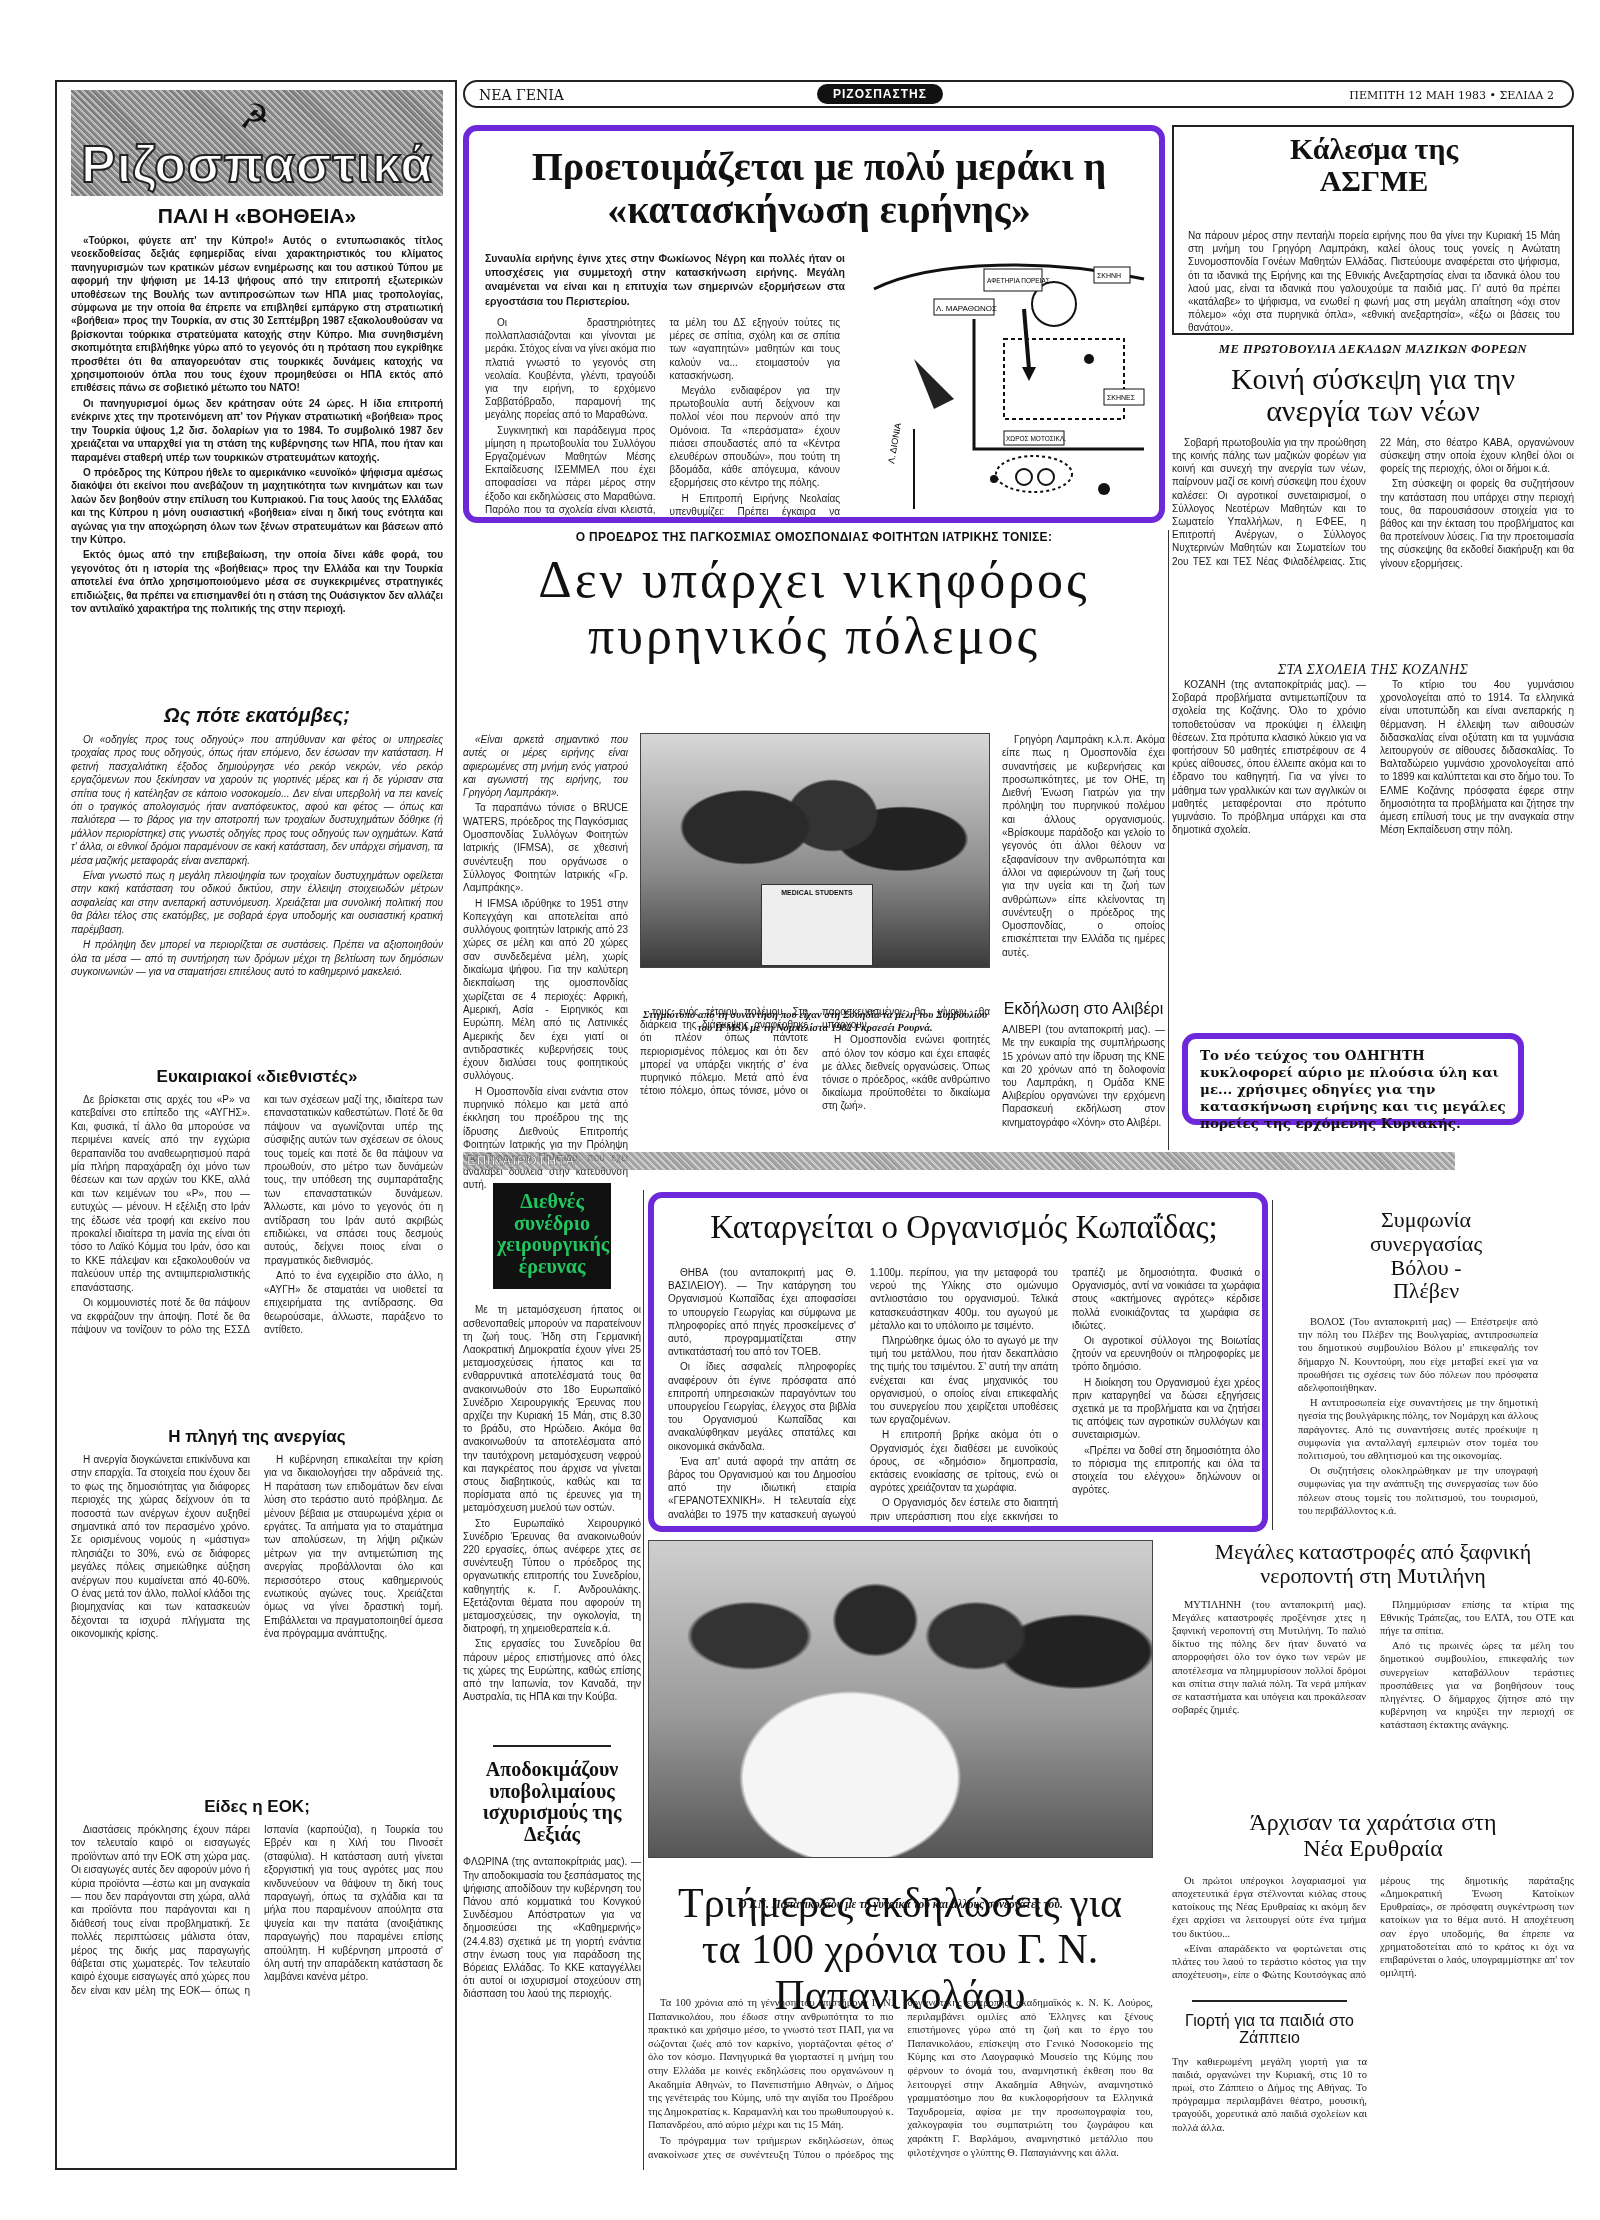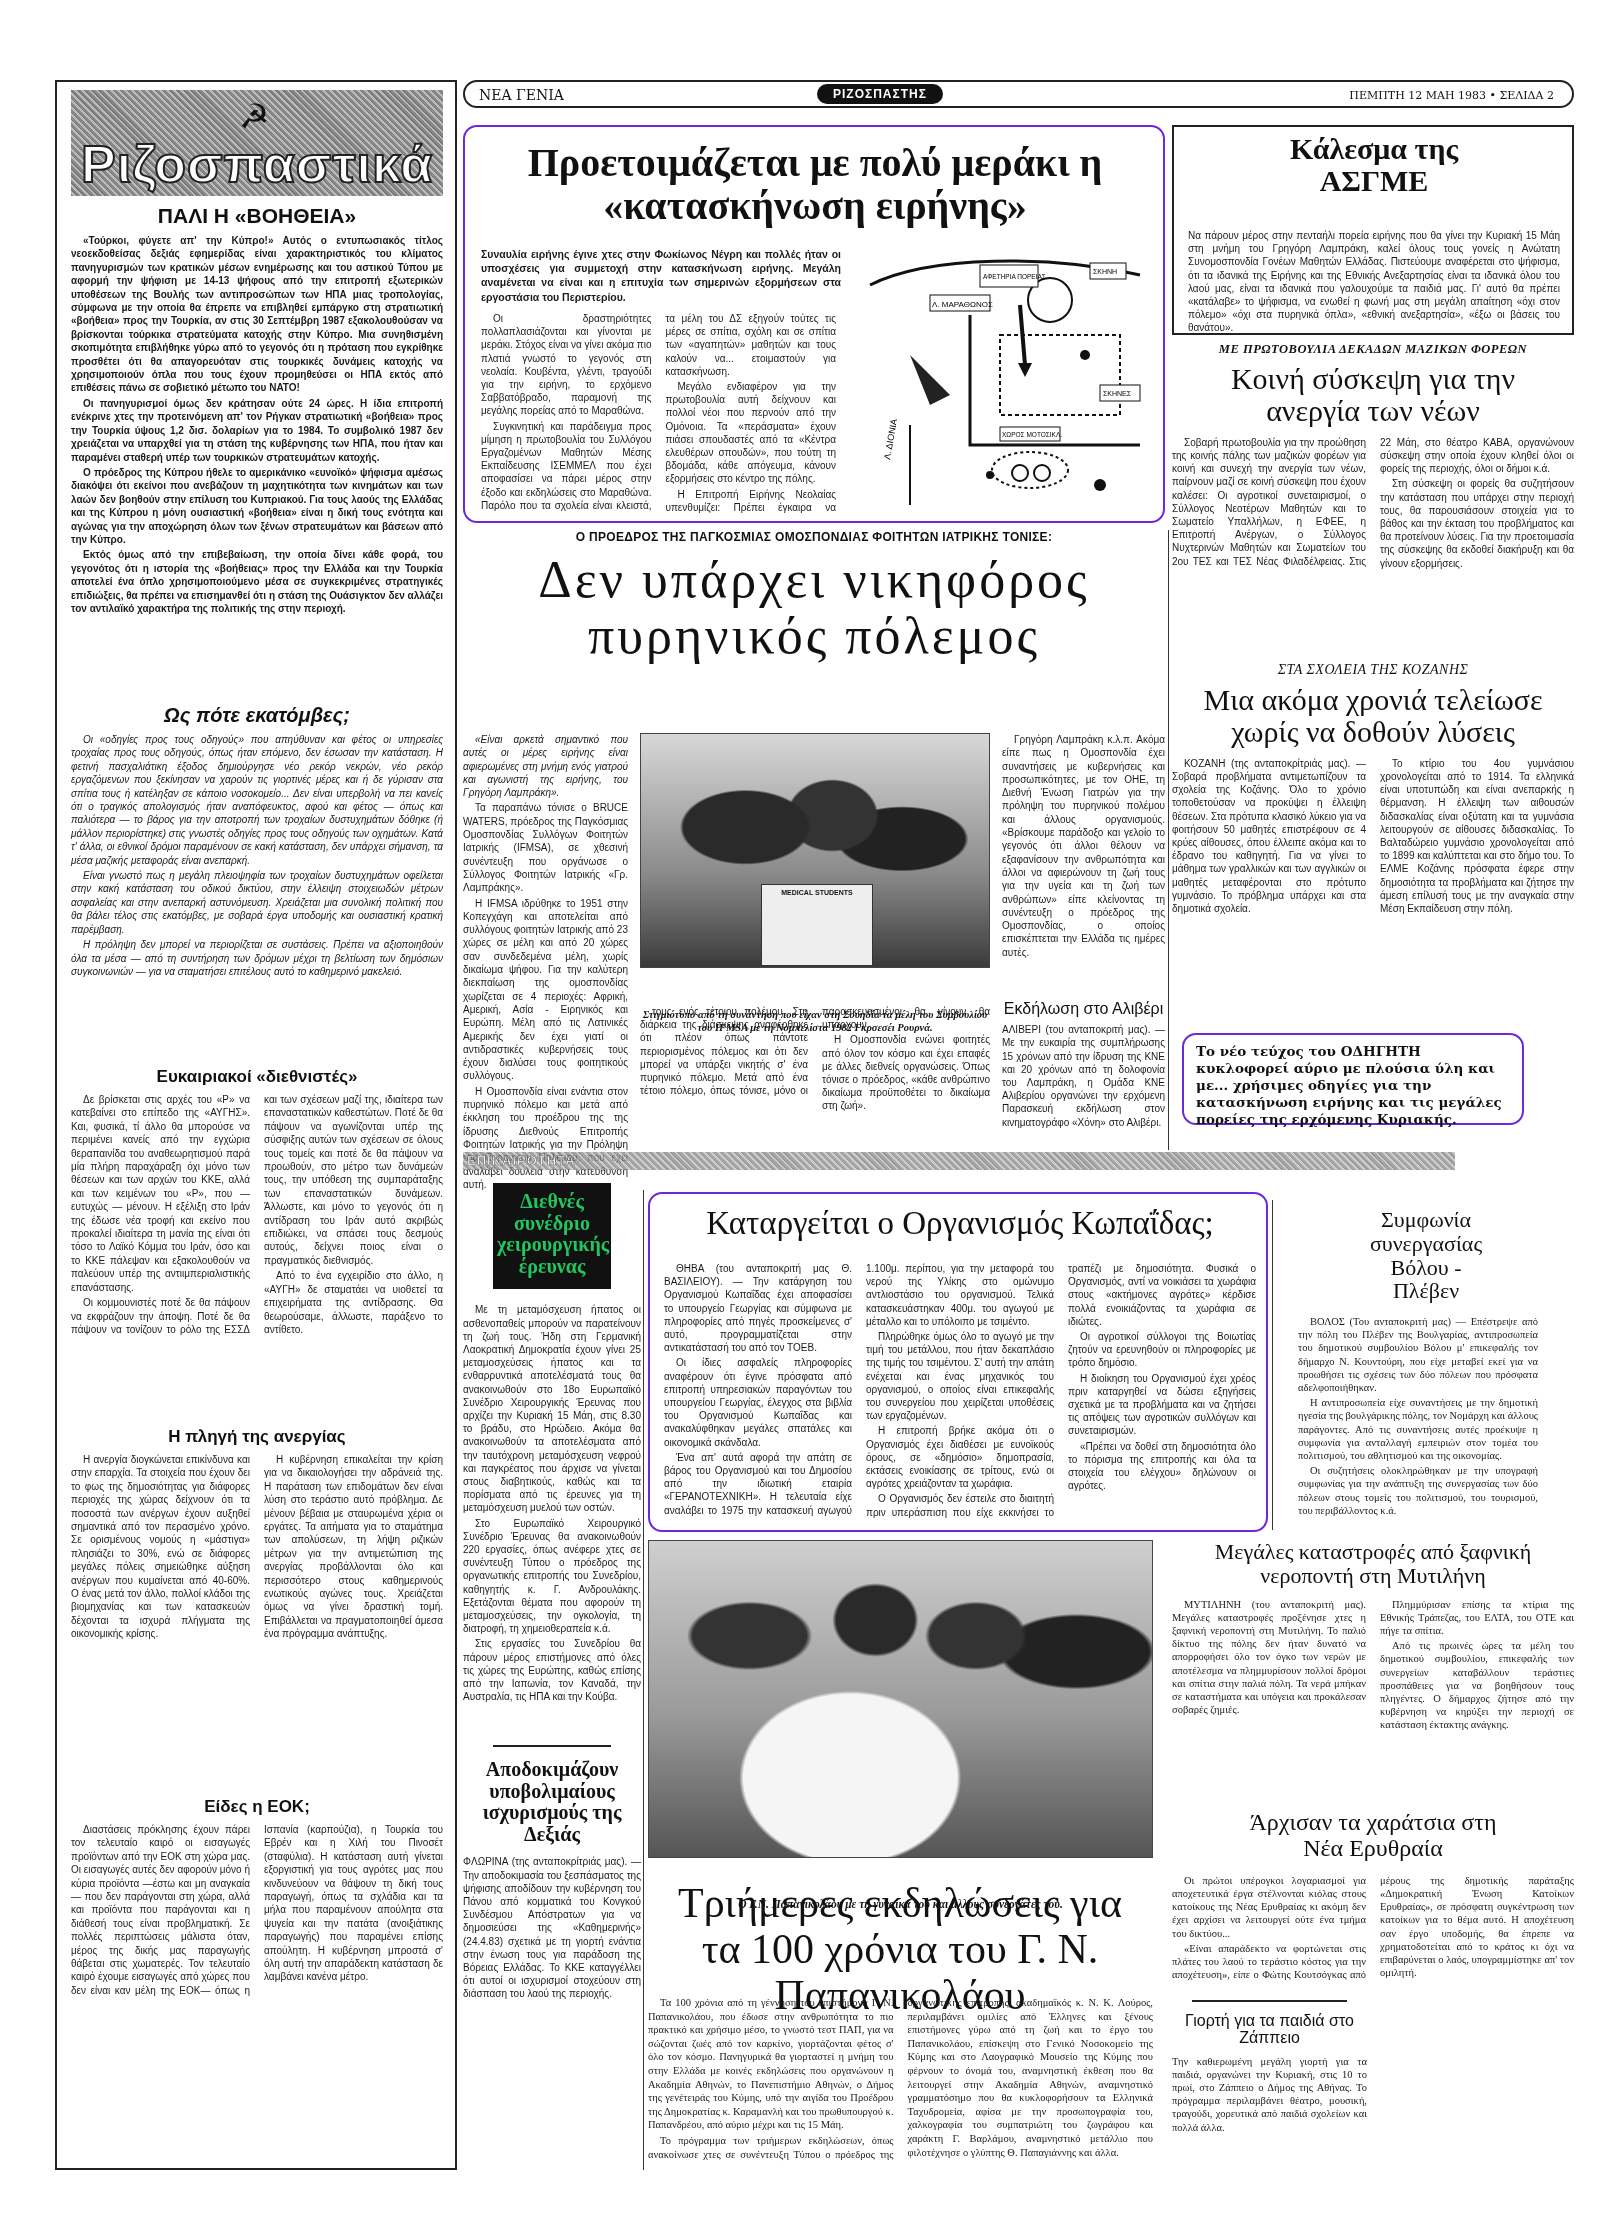--- a/index.html
+++ b/index.html
@@ -6,21 +6,21 @@
   body { width:1600px; height:2220px; position:relative; overflow:hidden; color:#111;
          font-family:"DejaVu Sans", sans-serif; }
   .abs { position:absolute; }
   .serif { font-family:"DejaVu Serif", "Liberation Serif", serif; }
   .sans { font-family:"Liberation Sans", "DejaVu Sans", sans-serif; }
   .body-txt { font-family:"Liberation Sans", sans-serif; font-size:10.5px; line-height:14.2px; text-align:justify; color:#1a1a1a; }
   .body-txt p { margin:0 0 2px 0; text-indent:12px; }
   .cols2 { column-count:2; column-gap:14px; }
   .cols3 { column-count:3; column-gap:14px; }
   .box { border:2px solid #222; box-sizing:border-box; }
-  .rbox { border:2px solid #6d28d9; border-radius:14px; box-sizing:border-box; }
+  .rbox { border:6px solid #6d28d9; border-radius:14px; box-sizing:border-box; }
   .h-big { font-family:"Liberation Serif", serif; font-weight:bold; text-align:center; line-height:1.08; }
   .h-light { font-family:"Liberation Serif", serif; font-weight:normal; text-align:center; line-height:1.08; }
   .kicker { font-family:"Liberation Serif", serif; font-style:italic; text-align:center; font-size:14px; letter-spacing:0.5px; }
   .photo { background:
       radial-gradient(ellipse at 30% 40%, #2a2a2a 0 18%, transparent 19%),
       radial-gradient(ellipse at 55% 35%, #333 0 16%, transparent 17%),
       radial-gradient(ellipse at 75% 45%, #222 0 17%, transparent 18%),
       linear-gradient(180deg, #d8d8d8, #8a8a8a 60%, #3a3a3a);
       border:1px solid #444; box-sizing:border-box; }
   .caption { font-family:"Liberation Serif", serif; font-style:italic; font-weight:bold; font-size:11.5px; text-align:center;margin-top:36px; }
@@ -135,21 +135,20 @@
   <div class="kicker" style="font-size:12.5px; font-weight:bold;">ΜΕ ΠΡΩΤΟΒΟΥΛΙΑ ΔΕΚΑΔΩΝ ΜΑΖΙΚΩΝ ΦΟΡΕΩΝ</div>
   <div class="h-big" style="font-size:30px; font-weight:normal; margin:6px 40px 8px;">Κοινή σύσκεψη για την ανεργία των νέων</div>
   <div class="body-txt cols2" style="font-size:10px; line-height:13.2px;">
     <p>Σοβαρή πρωτοβουλία για την προώθηση της κοινής πάλης των μαζικών φορέων για κοινή και συνεχή την ανεργία των νέων, παίρνουν μαζί σε κοινή σύσκεψη που έχουν καλέσει: Οι αγροτικοί συνεταιρισμοί, ο Σύλλογος Νεοτέρων Μαθητών και το Σωματείο Υπαλλήλων, η ΕΦΕΕ, η Επιτροπή Ανέργων, ο Σύλλογος Νυχτερινών Μαθητών και Σωματείων του 2ου ΤΕΣ και ΤΕΣ Νέας Φιλαδέλφειας. Στις 22 Μάη, στο θέατρο ΚΑΒΑ, οργανώνουν σύσκεψη στην οποία έχουν κληθεί όλοι οι φορείς της περιοχής, όλοι οι δήμοι κ.ά.</p>
     <p>Στη σύσκεψη οι φορείς θα συζητήσουν την κατάσταση που υπάρχει στην περιοχή τους, θα παρουσιάσουν στοιχεία για το βάθος και την έκταση του προβλήματος και θα προτείνουν λύσεις. Για την προετοιμασία της σύσκεψης θα εκδοθεί διακήρυξη και θα γίνουν εξορμήσεις.</p>
   </div>
 </div>
 
 <div class="abs" style="left:1172px; top:662px; width:402px;">
   <div class="kicker">ΣΤΑ ΣΧΟΛΕΙΑ ΤΗΣ ΚΟΖΑΝΗΣ</div>
-  <div class="h-light" style="font-size:30px; margin:6px 10px 8px;">Μια ακόμα χρονιά τελείωσε χωρίς να δοθούν λύσεις</div>
   <div class="body-txt cols2" style="font-size:10px; line-height:13.2px;">
     <p>ΚΟΖΑΝΗ (της ανταποκρίτριάς μας). — Σοβαρά προβλήματα αντιμετωπίζουν τα σχολεία της Κοζάνης. Όλο το χρόνιο τοποθετούσαν να προκύψει η έλλειψη θέσεων. Στα πρότυπα κλασικό λύκειο για να φοιτήσουν 50 μαθητές επιστρέφουν σε 4 κρύες αίθουσες, όπου έλλειπε ακόμα και το έδρανο του καθηγητή. Για να γίνει το μάθημα των γραλλικών και των αγγλικών οι μαθητές μεταφέρονται στο πρότυπο γυμνάσιο. Το πρόβλημα υπάρχει και στα δημοτικά σχολεία.</p>
     <p>Το κτίριο του 4ου γυμνάσιου χρονολογείται από το 1914. Τα ελληνικά είναι υποτυπώδη και είναι ανεπαρκής η θέρμανση. Η έλλειψη των αιθουσών διδασκαλίας είναι οξύτατη και τα γυμνάσια λειτουργούν σε αίθουσες διδασκαλίας. Το Βαλταδώρειο γυμνάσιο χρονολογείται από το 1899 και καλύπτεται και στο δήμο του. Το ΕΛΜΕ Κοζάνης πρόσφατα έφερε στην δημοσιότητα τα προβλήματα και ζήτησε την άμεση επίλυσή τους με την αναγκαία στην Μέση Εκπαίδευση στην πόλη.</p>
   </div>
 </div>
 
 <div class="abs rbox" style="left:1182px; top:1033px; width:342px; height:92px;">
   <div class="abs serif" style="left:12px; top:8px; width:318px; font-weight:bold; font-size:13.5px; line-height:17px;">Το νέο τεύχος του ΟΔΗΓΗΤΗ κυκλοφορεί αύριο με πλούσια ύλη και με... χρήσιμες οδηγίες για την κατασκήνωση ειρήνης και τις μεγάλες πορείες της ερχόμενης Κυριακής.</div>
 </div>
 

